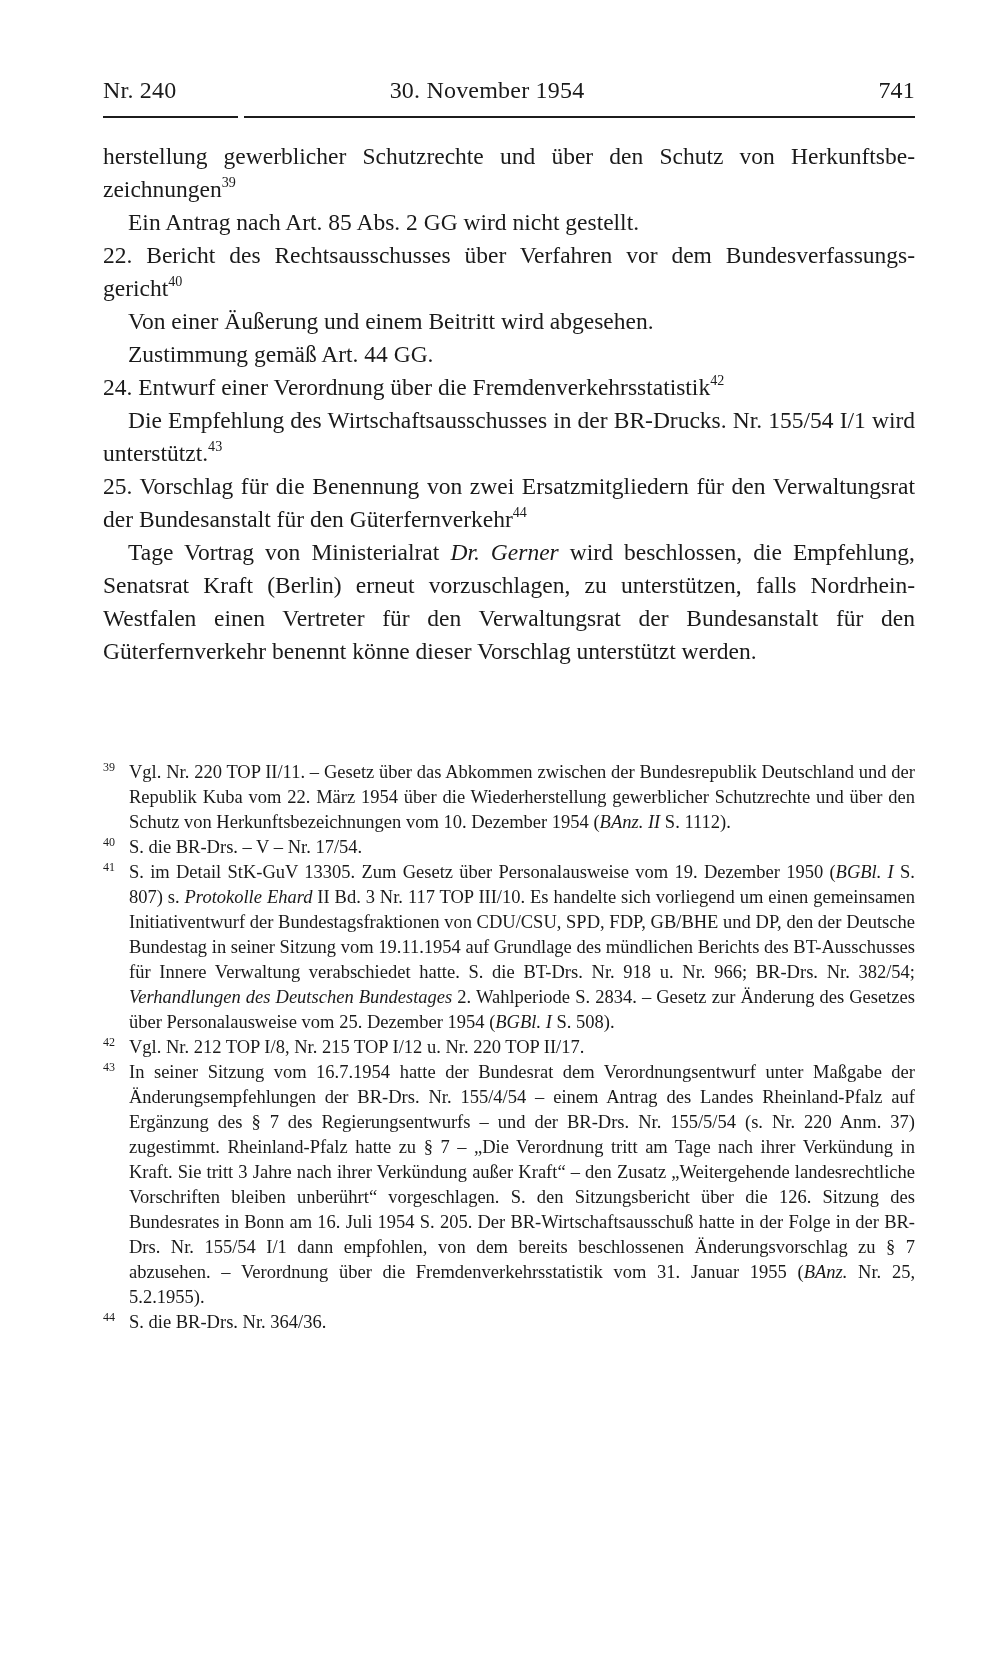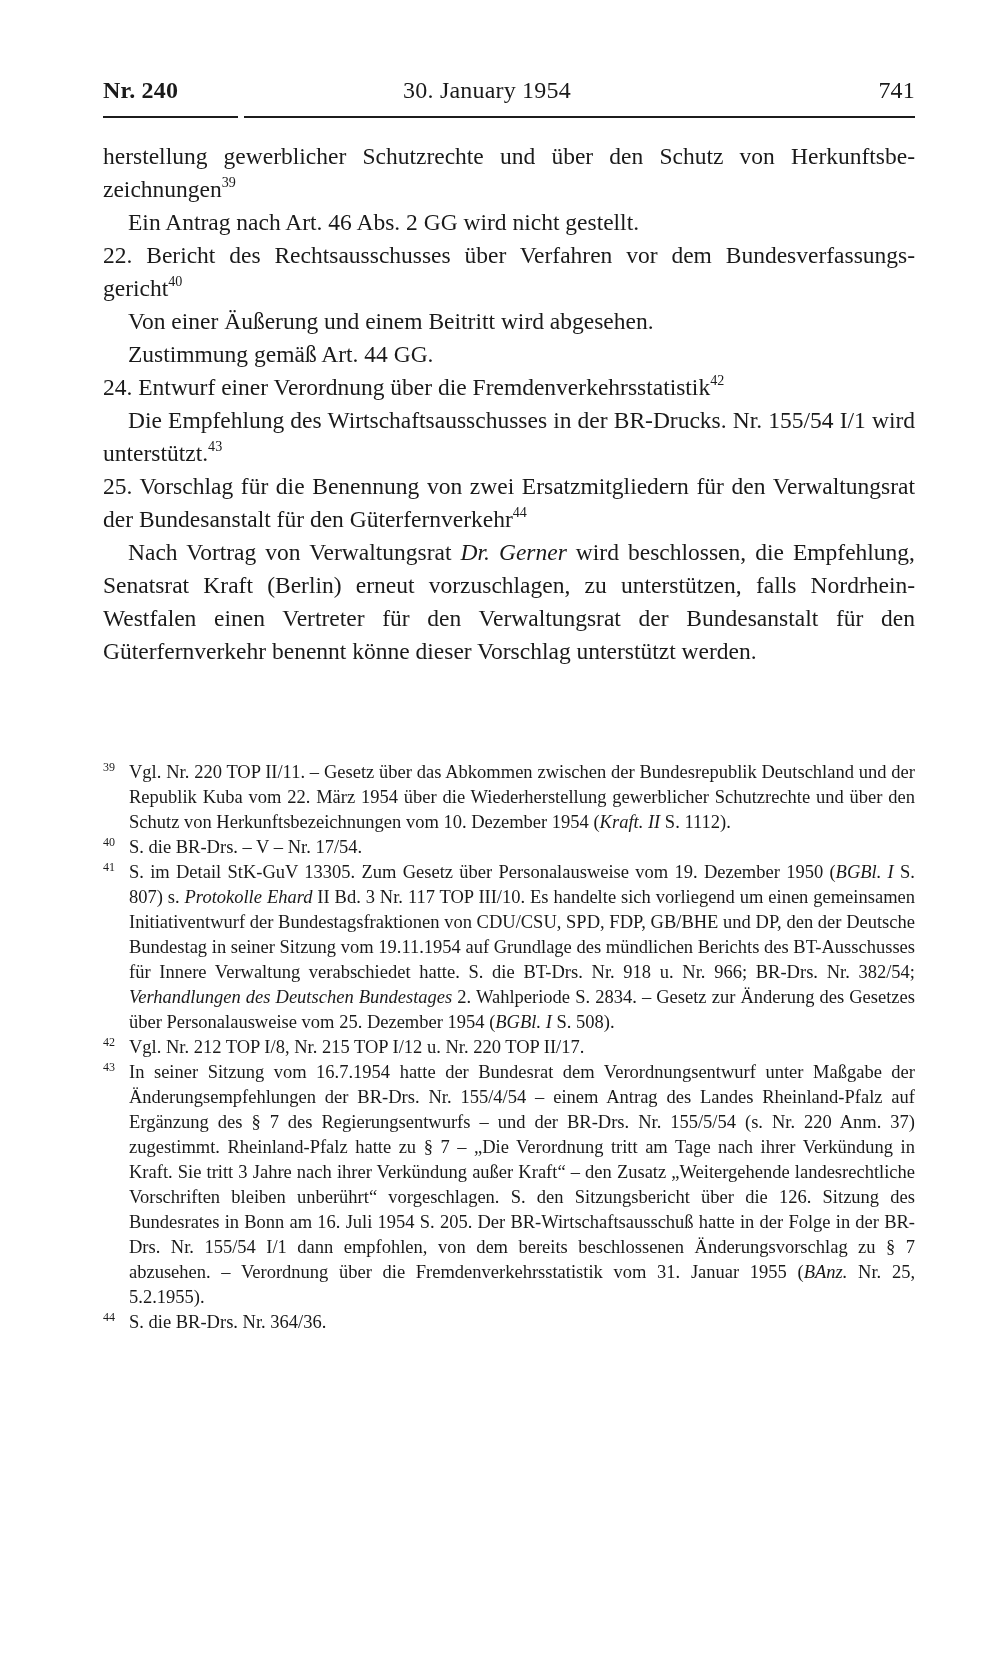--- a/index.html
+++ b/index.html
@@ -20,21 +20,21 @@
   }
   
   .header {
     display: grid;
     grid-template-columns: 1fr auto 1fr;
     align-items: baseline;
     font-size: 24px;
     line-height: 1;
     letter-spacing: 0.2px;
   }
-  .header .h-left  { justify-self: start; font-weight: bold; }
+  .header .h-left  { justify-self: start; }
   .header .h-mid   { justify-self: center; transform: translateX(-22px); }
   .header .h-right { justify-self: end; }
   .header-rule {
     margin-top: 14px;
     height: 2px;
     
     background: linear-gradient(to right,
       #1c1c1c 0px, #1c1c1c 135px,
       transparent 135px, transparent 141px,
       #1c1c1c 141px, #1c1c1c 100%);
@@ -80,41 +80,41 @@
   .fn-text {
     text-align: justify;
   }
 </style>
 </head>
 <body>
 
 <div class="page">
   <div class="header">
     <span class="h-left">Nr. 240</span>
-    <span class="h-mid">30. January 1954</span>
+    <span class="h-mid">30. November 1954</span>
     <span class="h-right">741</span>
   </div>
   <div class="header-rule"></div>
 
   <div class="body-text">
       <p class=""><span>herstellung gewerblicher Schutzrechte und über den Schutz von Herkunftsbe­zeichnungen</span><sup class="fnref">39</sup></p>
-      <p class="indent"><span>Ein Antrag nach Art. 46 Abs. 2 GG wird nicht gestellt.</span></p>
+      <p class="indent"><span>Ein Antrag nach Art. 85 Abs. 2 GG wird nicht gestellt.</span></p>
       <p class=""><span>22. Bericht des Rechtsausschusses über Verfahren vor dem Bundesverfassungs­gericht</span><sup class="fnref">40</sup></p>
       <p class="indent"><span>Von einer Äußerung und einem Beitritt wird abgesehen.</span></p>
       <p class="indent"><span>Zustimmung gemäß Art. 44 GG.</span></p>
       <p class=""><span>24. Entwurf einer Verordnung über die Fremdenverkehrsstatistik</span><sup class="fnref">42</sup></p>
       <p class="indent"><span>Die Empfehlung des Wirtschaftsausschusses in der BR-Drucks. Nr. 155/54 I/1 wird unterstützt.</span><sup class="fnref">43</sup></p>
       <p class=""><span>25. Vorschlag für die Benennung von zwei Ersatzmitgliedern für den Verwal­tungsrat der Bundesanstalt für den Güterfernverkehr</span><sup class="fnref">44</sup></p>
-      <p class="indent"><span>Nach Vortrag von Verwaltungsrat </span><span class="it">Dr. Gerner</span><span> wird beschlossen, die Empfeh­lung, Senatsrat Kraft (Berlin) erneut vorzuschlagen, zu unterstützen, falls Nord­rhein-Westfalen einen Vertreter für den Verwaltungsrat der Bundesanstalt für den Güterfernverkehr benennt könne dieser Vorschlag unterstützt werden.</span></p>
+      <p class="indent"><span>Tage Vortrag von Ministerialrat </span><span class="it">Dr. Gerner</span><span> wird beschlossen, die Empfeh­lung, Senatsrat Kraft (Berlin) erneut vorzuschlagen, zu unterstützen, falls Nord­rhein-Westfalen einen Vertreter für den Verwaltungsrat der Bundesanstalt für den Güterfernverkehr benennt könne dieser Vorschlag unterstützt werden.</span></p>
     </div>
 
   <div class="footnotes">
       <div class="footnote">
         <span class="fn-marker">39</span>
-        <div class="fn-text"><span>Vgl. Nr. 220 TOP II/11. – Gesetz über das Abkommen zwischen der Bundesrepublik Deutschland und der Republik Kuba vom 22. März 1954 über die Wiederherstellung gewerb­licher Schutzrechte und über den Schutz von Herkunftsbezeichnungen vom 10. Dezember 1954 (</span><span class="it">Kraft. II</span><span> S. 1112).</span></div>
+        <div class="fn-text"><span>Vgl. Nr. 220 TOP II/11. – Gesetz über das Abkommen zwischen der Bundesrepublik Deutschland und der Republik Kuba vom 22. März 1954 über die Wiederherstellung gewerb­licher Schutzrechte und über den Schutz von Herkunftsbezeichnungen vom 10. Dezember 1954 (</span><span class="it">BAnz. II</span><span> S. 1112).</span></div>
       </div>
       <div class="footnote">
         <span class="fn-marker">40</span>
         <div class="fn-text"><span>S. die BR-Drs. – V – Nr. 17/54.</span></div>
       </div>
       <div class="footnote">
         <span class="fn-marker">41</span>
         <div class="fn-text"><span>S. im Detail StK-GuV 13305. Zum Gesetz über Personalausweise vom 19. Dezember 1950 (</span><span class="it">BGBl. I</span><span> S. 807) s. </span><span class="it">Protokolle Ehard</span><span> II Bd. 3 Nr. 117 TOP III/10. Es handelte sich vorliegend um einen gemeinsamen Initiativentwurf der Bundestagsfraktionen von CDU/CSU, SPD, FDP, GB/BHE und DP, den der Deutsche Bundestag in seiner Sitzung vom 19.11.1954 auf Grundlage des mündlichen Berichts des BT-Ausschusses für Innere Verwaltung verabschiedet hatte. S. die BT-Drs. Nr. 918 u. Nr. 966; BR-Drs. Nr. 382/54; </span><span class="it">Verhandlungen des Deutschen Bundestages</span><span> 2. Wahlperiode S. 2834. – Gesetz zur Änderung des Gesetzes über Personalaus­weise vom 25. Dezember 1954 (</span><span class="it">BGBl. I</span><span> S. 508).</span></div>
       </div>
       <div class="footnote">

